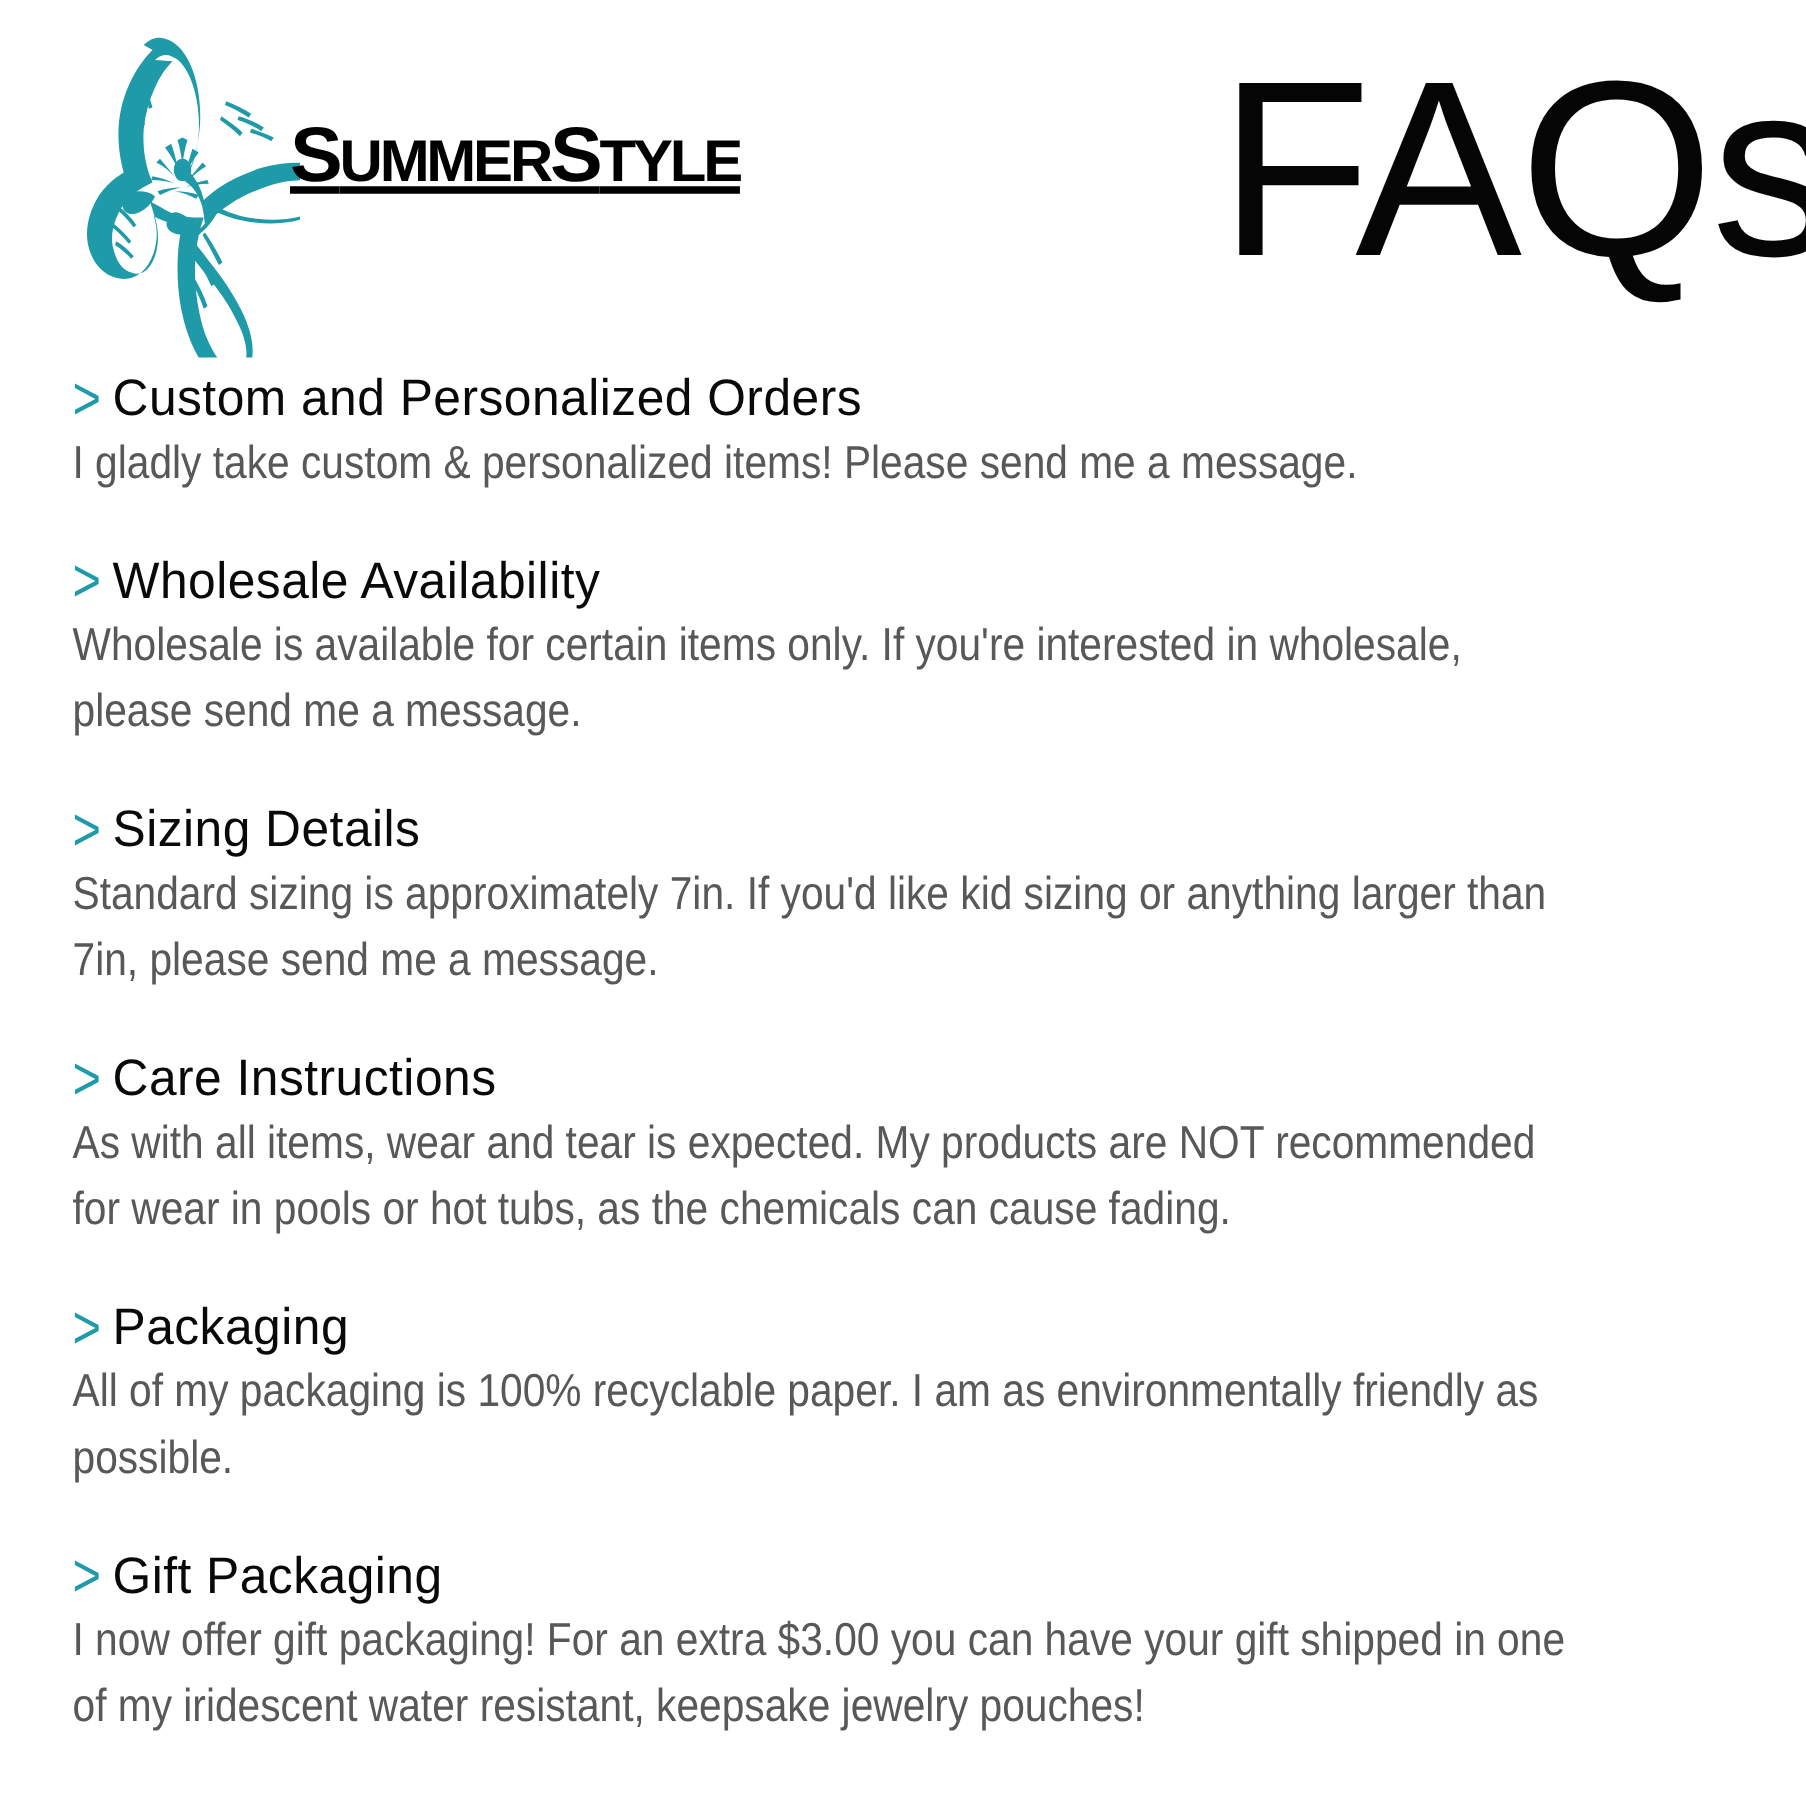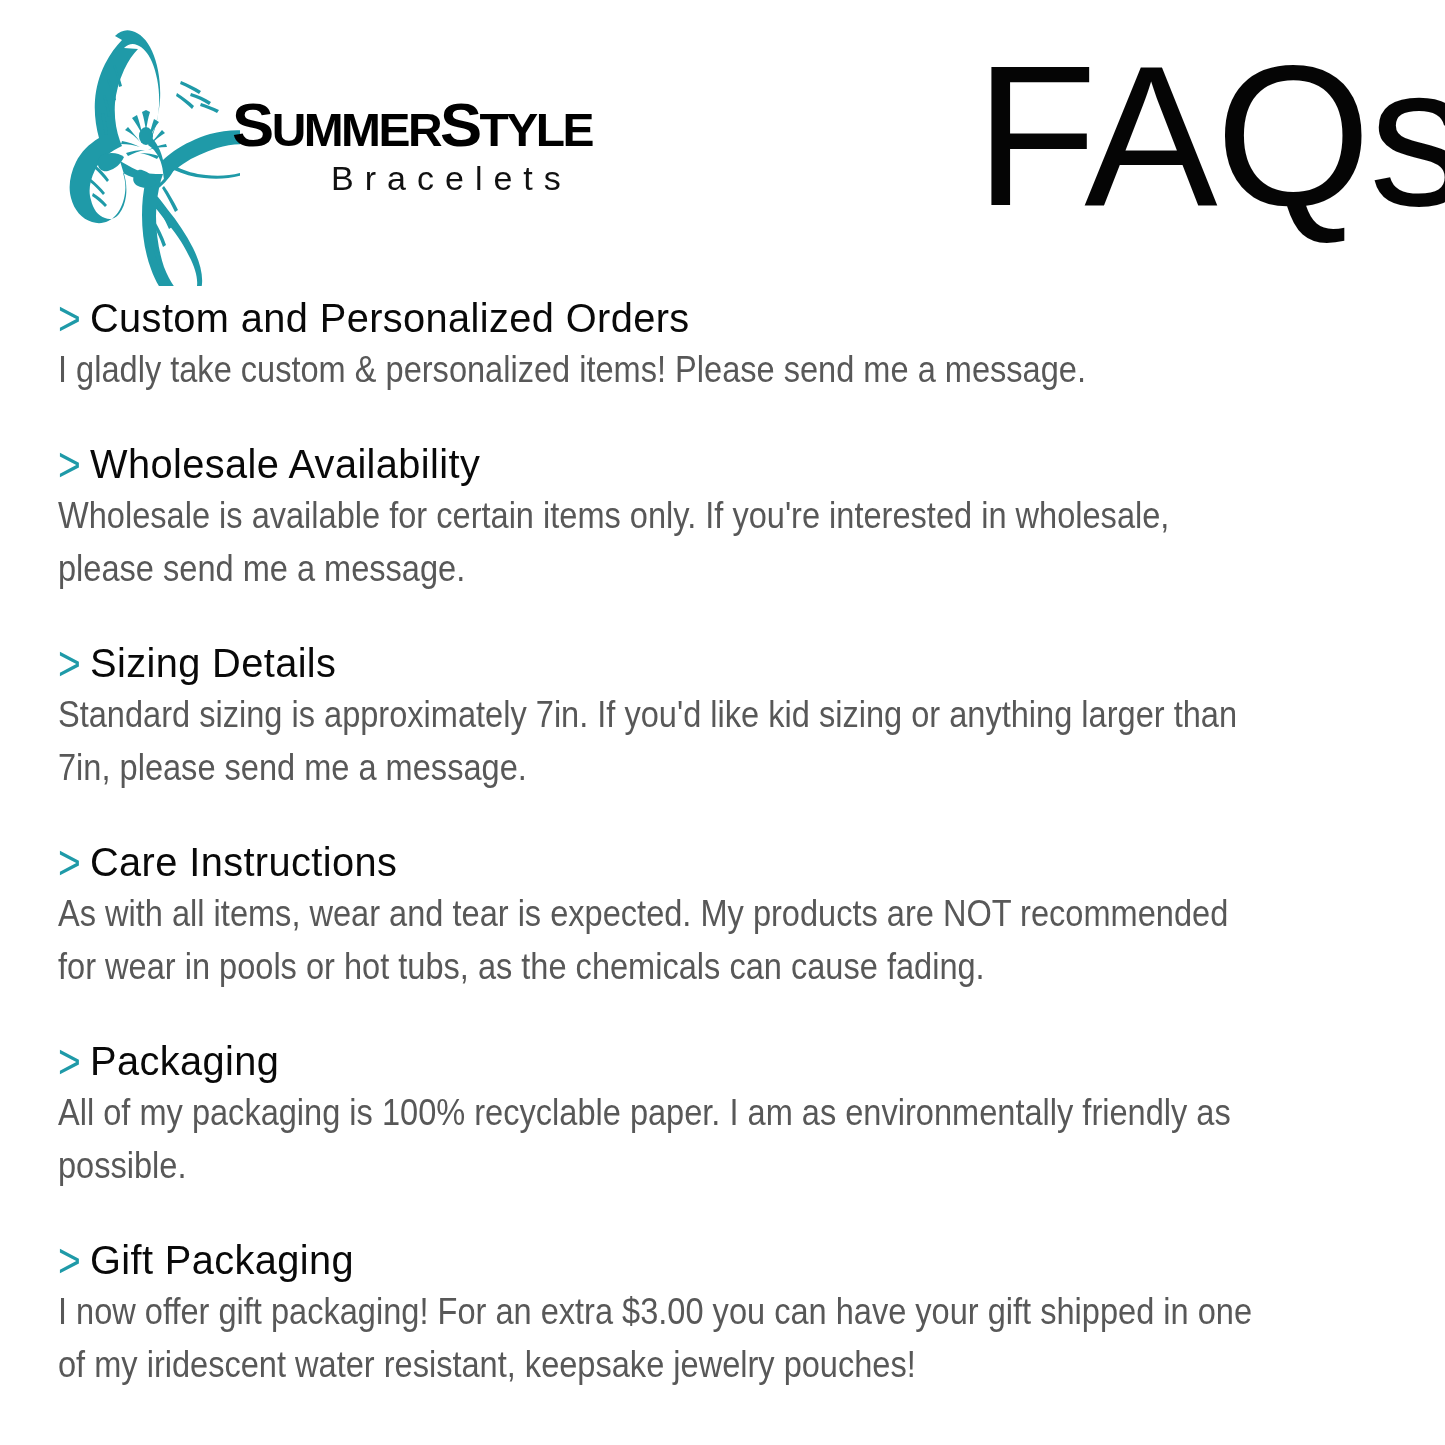--- a/index.html
+++ b/index.html
@@ -25,20 +25,21 @@
     width: 1445px;
     height: 290px;
   }
 
   .brand-lockup {
     position: absolute;
     left: 58px;
     top: 18px;
     display: flex;
     align-items: flex-start;
+    text-decoration: underline;
   }
 
   .starfish-mark {
     width: 182px;
     height: 268px;
     flex: 0 0 auto;
     display: block;
   }
 
   .brand-words {
@@ -203,21 +204,20 @@
 
         <path d="M46 136 c8 -2 15 -1 20 3 c-3 7 -9 12 -16 14 c-5 1 -9 -1 -10 -6 c-1 -5 1 -9 6 -11 z"></path>
         <path d="M84 152 c7 2 12 7 15 14 c-6 4 -13 5 -19 2 c-4 -2 -6 -6 -4 -10 c1 -4 4 -7 8 -6 z"></path>
       </g>
     </svg>
 
     <div class="brand-words">
       <div class="brand-wordmark">
         <span class="cap">S</span><span class="sm">UMMER</span><span class="cap">S</span><span class="sm">TYLE</span>
       </div>
-      <div class="brand-subword">Bracelets</div>
     </div>
 
   </div>
 
   <div class="faq-title">FAQs</div>
 
 </div>
 
 <div class="faq-list">
 

